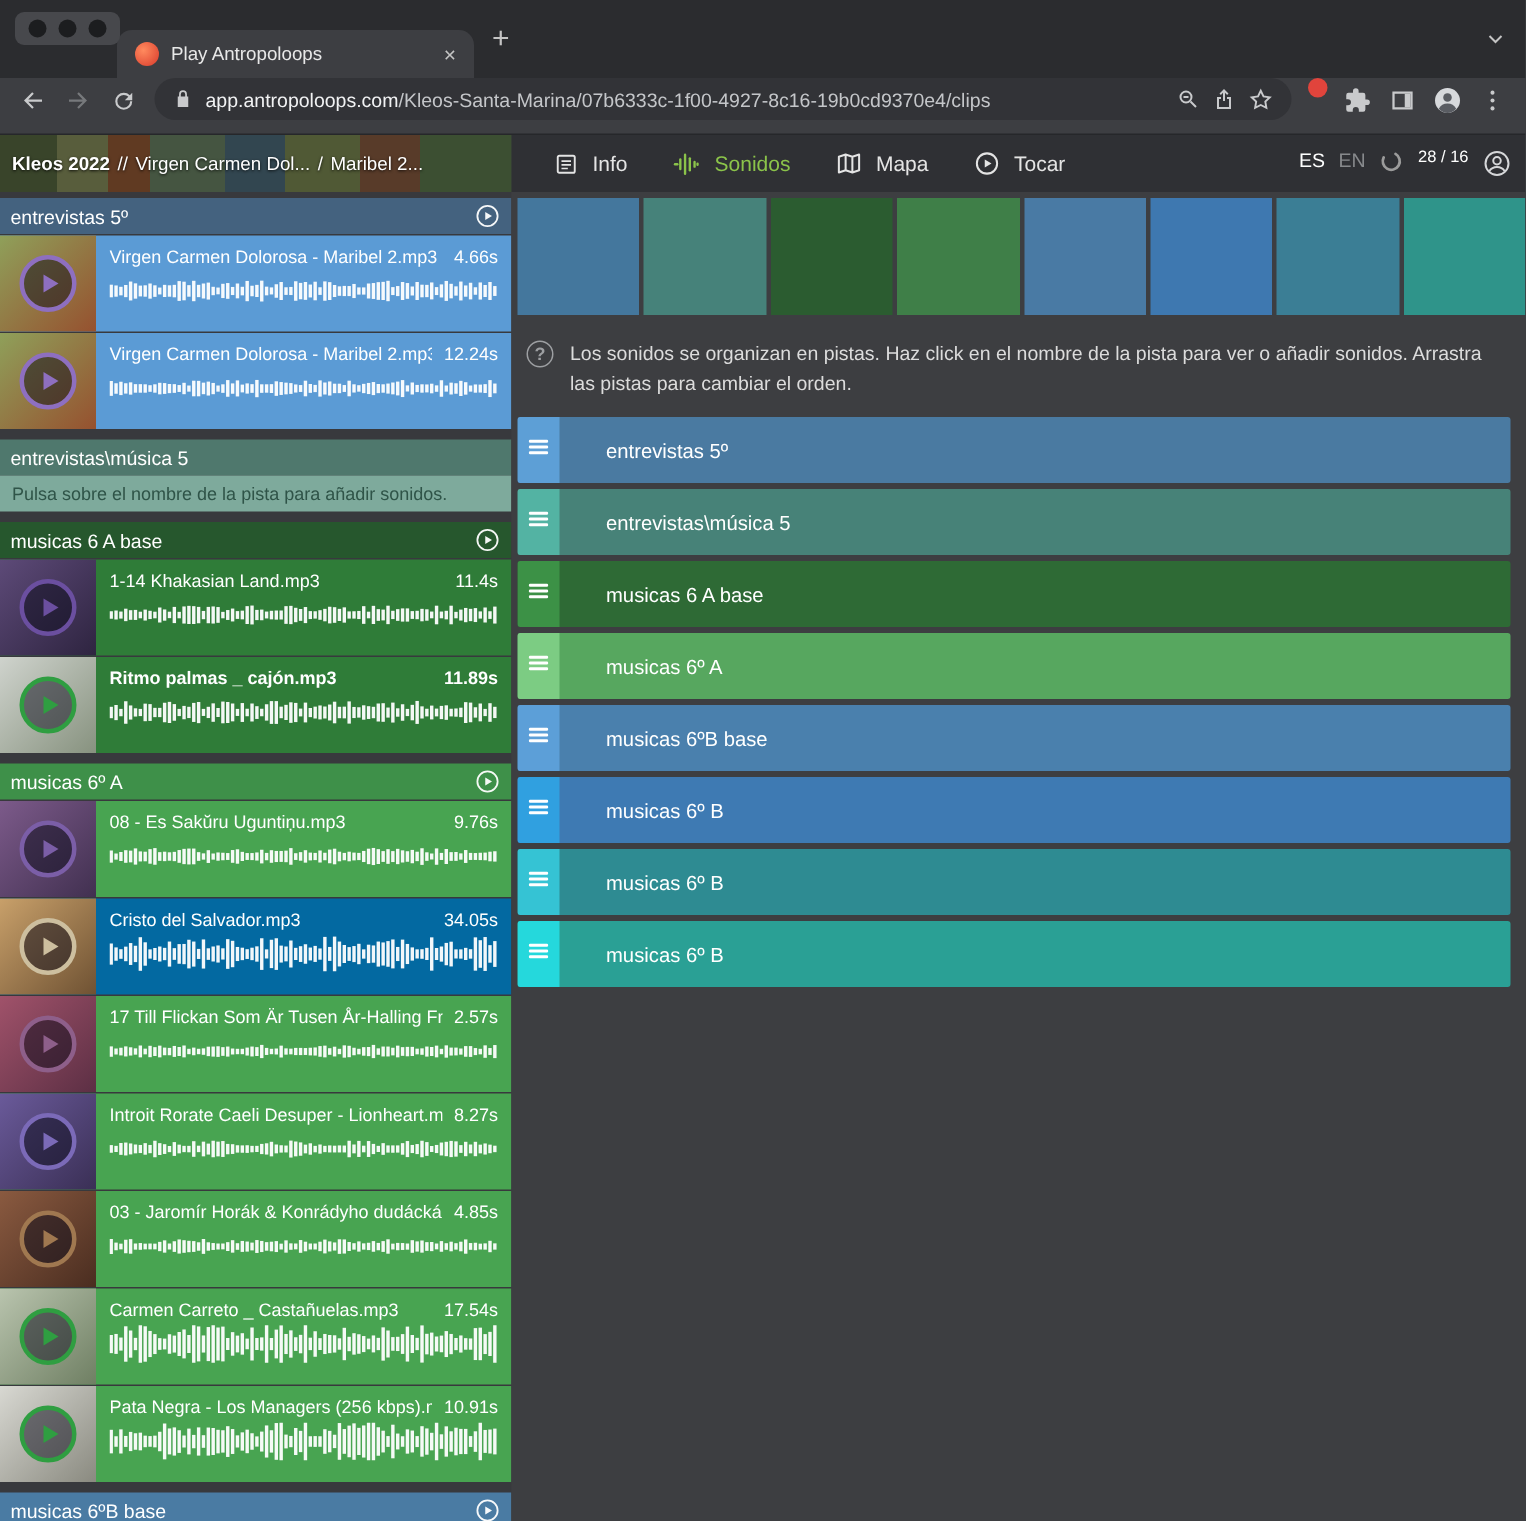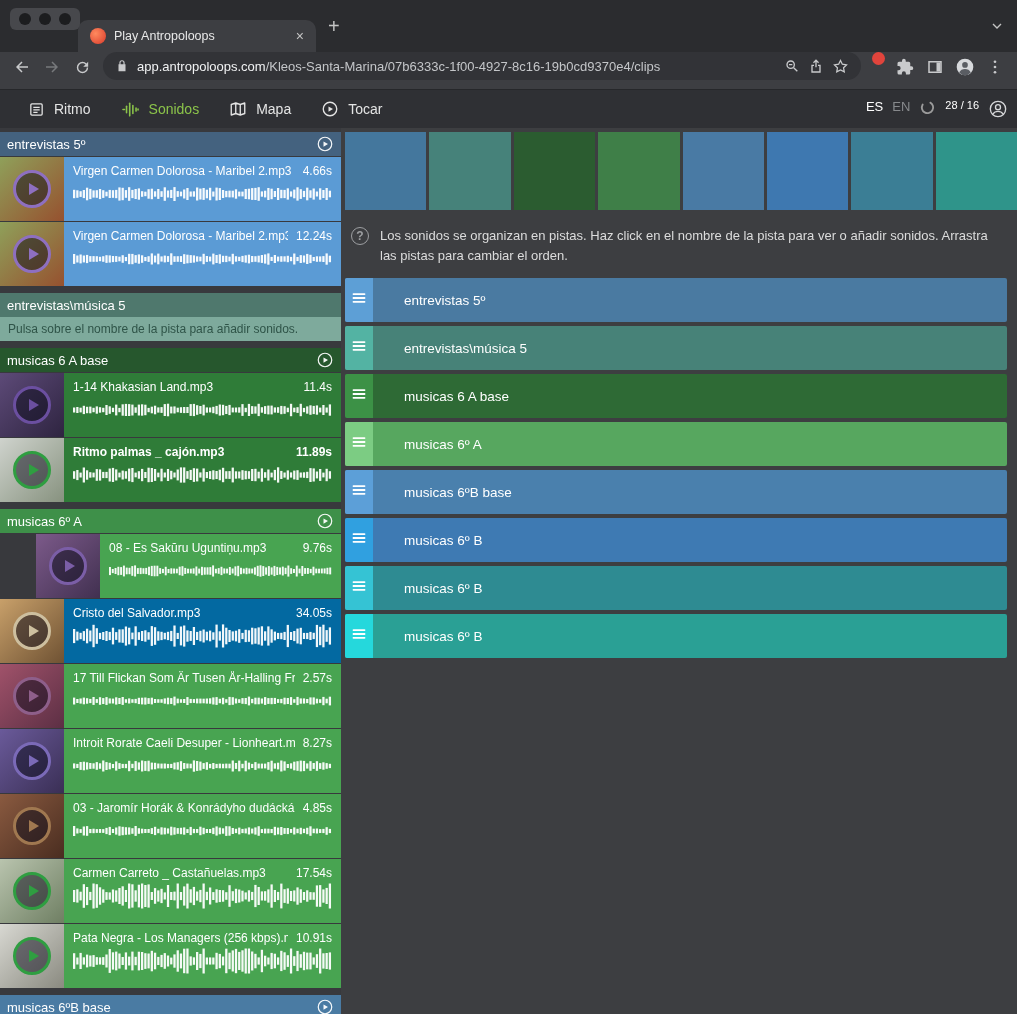--- a/index.html
+++ b/index.html
@@ -158,29 +158,37 @@
   <span class="tbtn">
     <svg viewBox="0 0 24 24" width="18" height="18">
         <circle cx="12" cy="5" r="1.8" fill="currentColor"></circle>
         <circle cx="12" cy="12" r="1.8" fill="currentColor"></circle>
         <circle cx="12" cy="19" r="1.8" fill="currentColor"></circle>
       </svg>
   </span>
 </div>
 
 <div class="appheader">
+  <div class="crumb">
+    <div class="crumb-bg"></div>
+  <span class="first">Kleos 2022</span>
+      <span>//</span>
+      <span>Virgen Carmen Dol...</span>
+      <span>/</span>
+      <span>Maribel 2...</span>
+    </div>
   <nav class="nav">
       <div class="nav-item">
         <span class="ic">
           <svg viewBox="0 0 24 24" width="17" height="17">
             <rect x="4" y="4" width="16" height="16" rx="1.5" fill="none" stroke="currentColor" stroke-width="1.8"></rect>
             <path fill="none" stroke="currentColor" stroke-width="1.6" d="M7.5 9h9M7.5 12.5h9M7.5 16h6"></path>
           </svg>
         </span>
-        <span>Ritmo</span>
+        <span>Info</span>
       </div>
       <div class="nav-item active" style="color: rgb(139, 195, 74);">
         <span class="ic">
           <svg viewBox="0 0 24 24" width="19" height="19">
             <g stroke="currentColor" stroke-width="2" stroke-linecap="round">
               <path d="M2.5 12h2"></path>
               <path d="M7 8v8"></path>
               <path d="M11 4v16"></path>
               <path d="M15 7v10"></path>
               <path d="M19 10v4"></path>
@@ -648,21 +656,21 @@
       <section class="sb-section">
         <div class="trk-head" style="background: rgb(62, 144, 73);">
           <span class="nm">musicas 6º A</span>
           <span class="ic">
             <svg viewBox="0 0 24 24" width="18" height="18">
               <circle cx="12" cy="12" r="9" fill="none" stroke="rgba(255,255,255,.95)" stroke-width="1.6"></circle>
               <path fill="rgba(255,255,255,.95)" d="M10 8.5l6 3.5-6 3.5z"></path>
             </svg>
           </span>
         </div>
-        <div class="clip" style="background: rgb(72, 164, 81); margin-left: 36px;">
+        <div class="clip" style="background: rgb(72, 164, 81);">
           <div class="thumb" style="background: linear-gradient(135deg, rgb(124, 90, 138), rgb(65, 48, 80));">
             <div class="ring" style="border-color: rgb(123, 94, 167);">
               <div class="tri" style="border-left-color: rgb(123, 94, 167);"></div>
             </div>
           </div>
           <div class="clip-body">
             <div class="clip-top">
               <span class="clip-file">08 - Es Sakŭru Uguntiņu.mp3</span>
               <span class="clip-dur">9.76s</span>
             </div>

